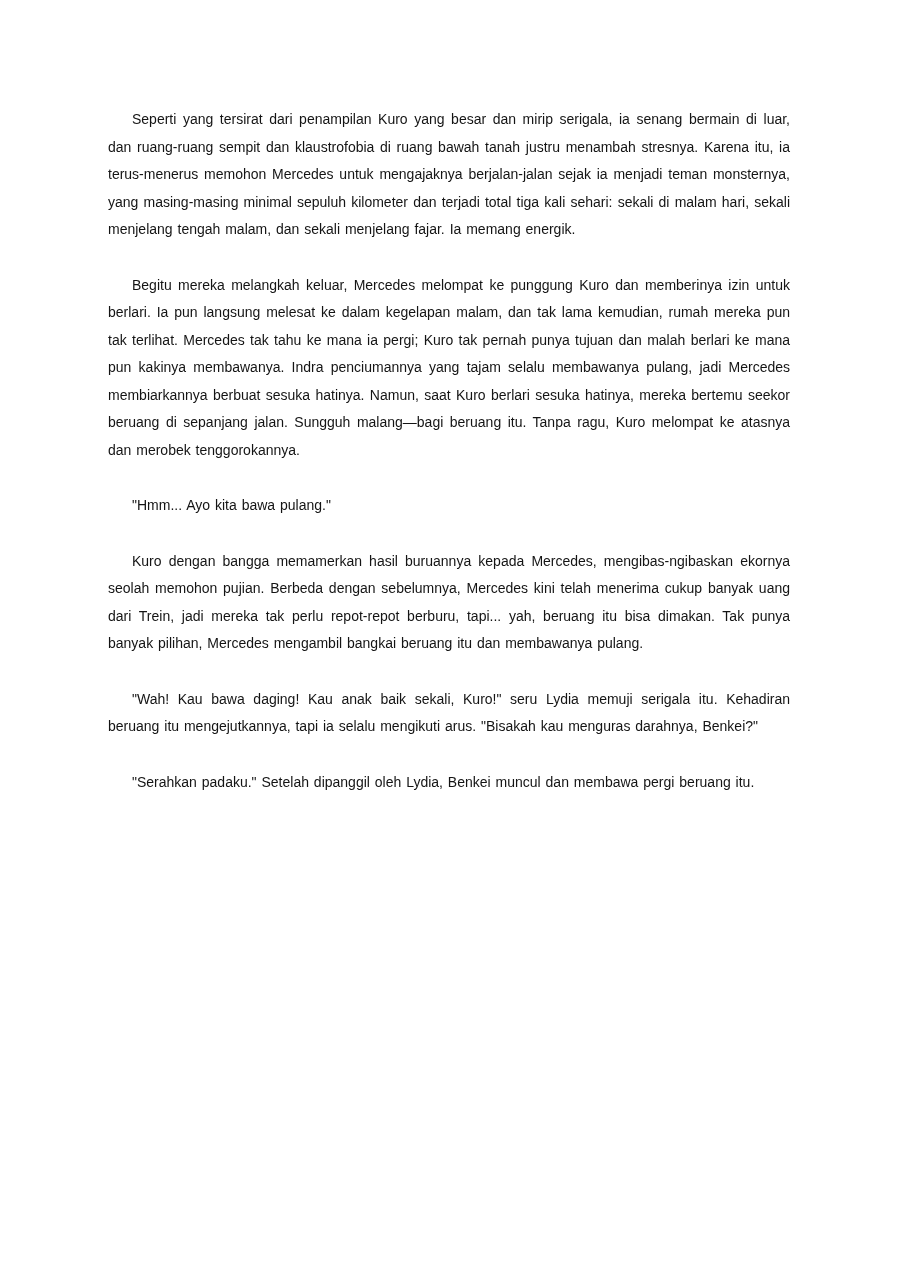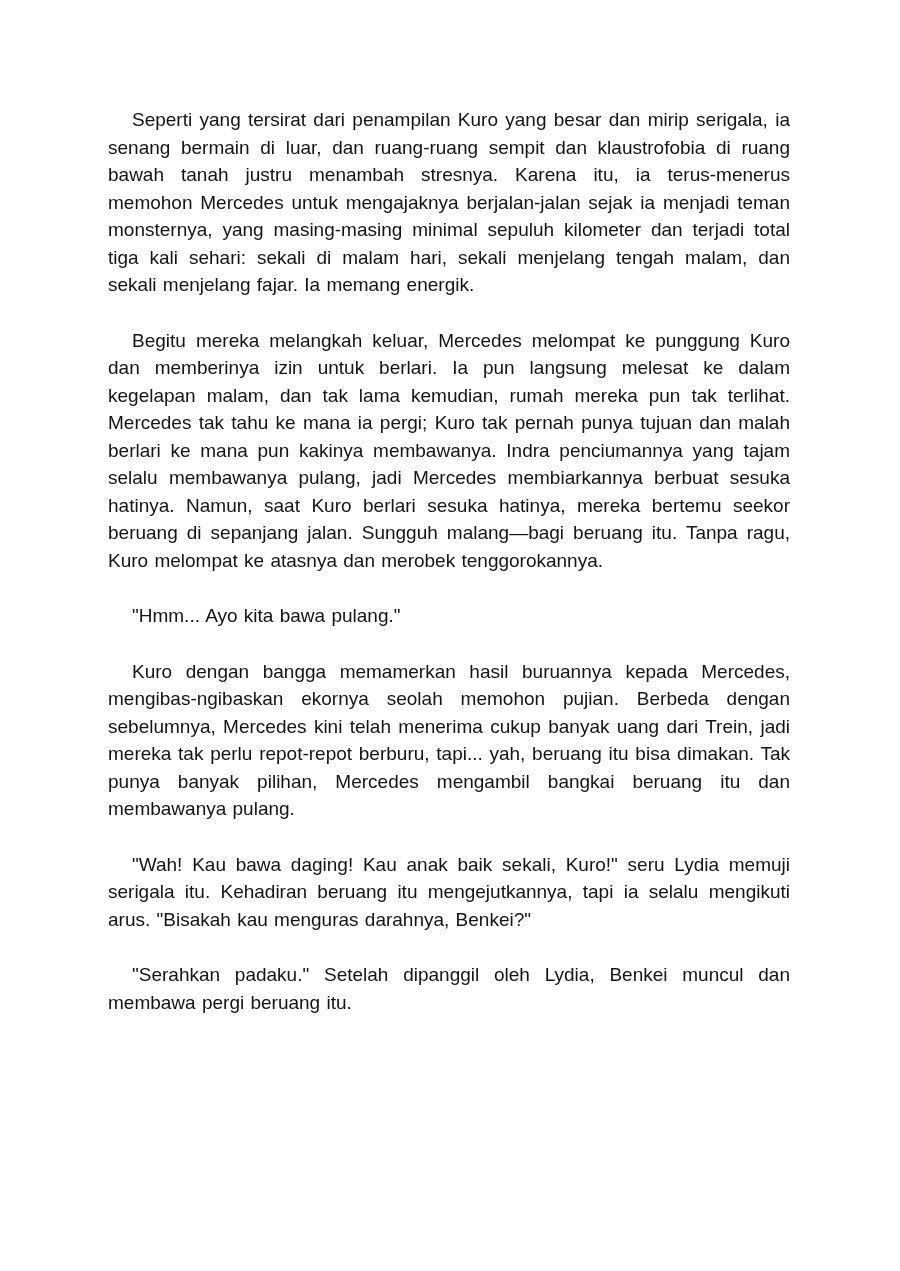--- a/index.html
+++ b/index.html
@@ -11,21 +11,21 @@
     position: relative;
     width: 900px;
     height: 1271px;
     background: #ffffff;
     box-sizing: border-box;
     padding: 106px 110px 0 108px;
     overflow: hidden;
   }
   .doc-text p {
     font-family: "Liberation Sans", "DejaVu Sans", sans-serif;
-    font-size: 19px;
+    font-size: 14px;
     line-height: 27.5px;
     color: #141414;
     text-align: justify;
     text-indent: 24px;
     margin: 0 0 28px 0;
     word-spacing: 1px;
   }
 </style>
 </head>
 <body>

